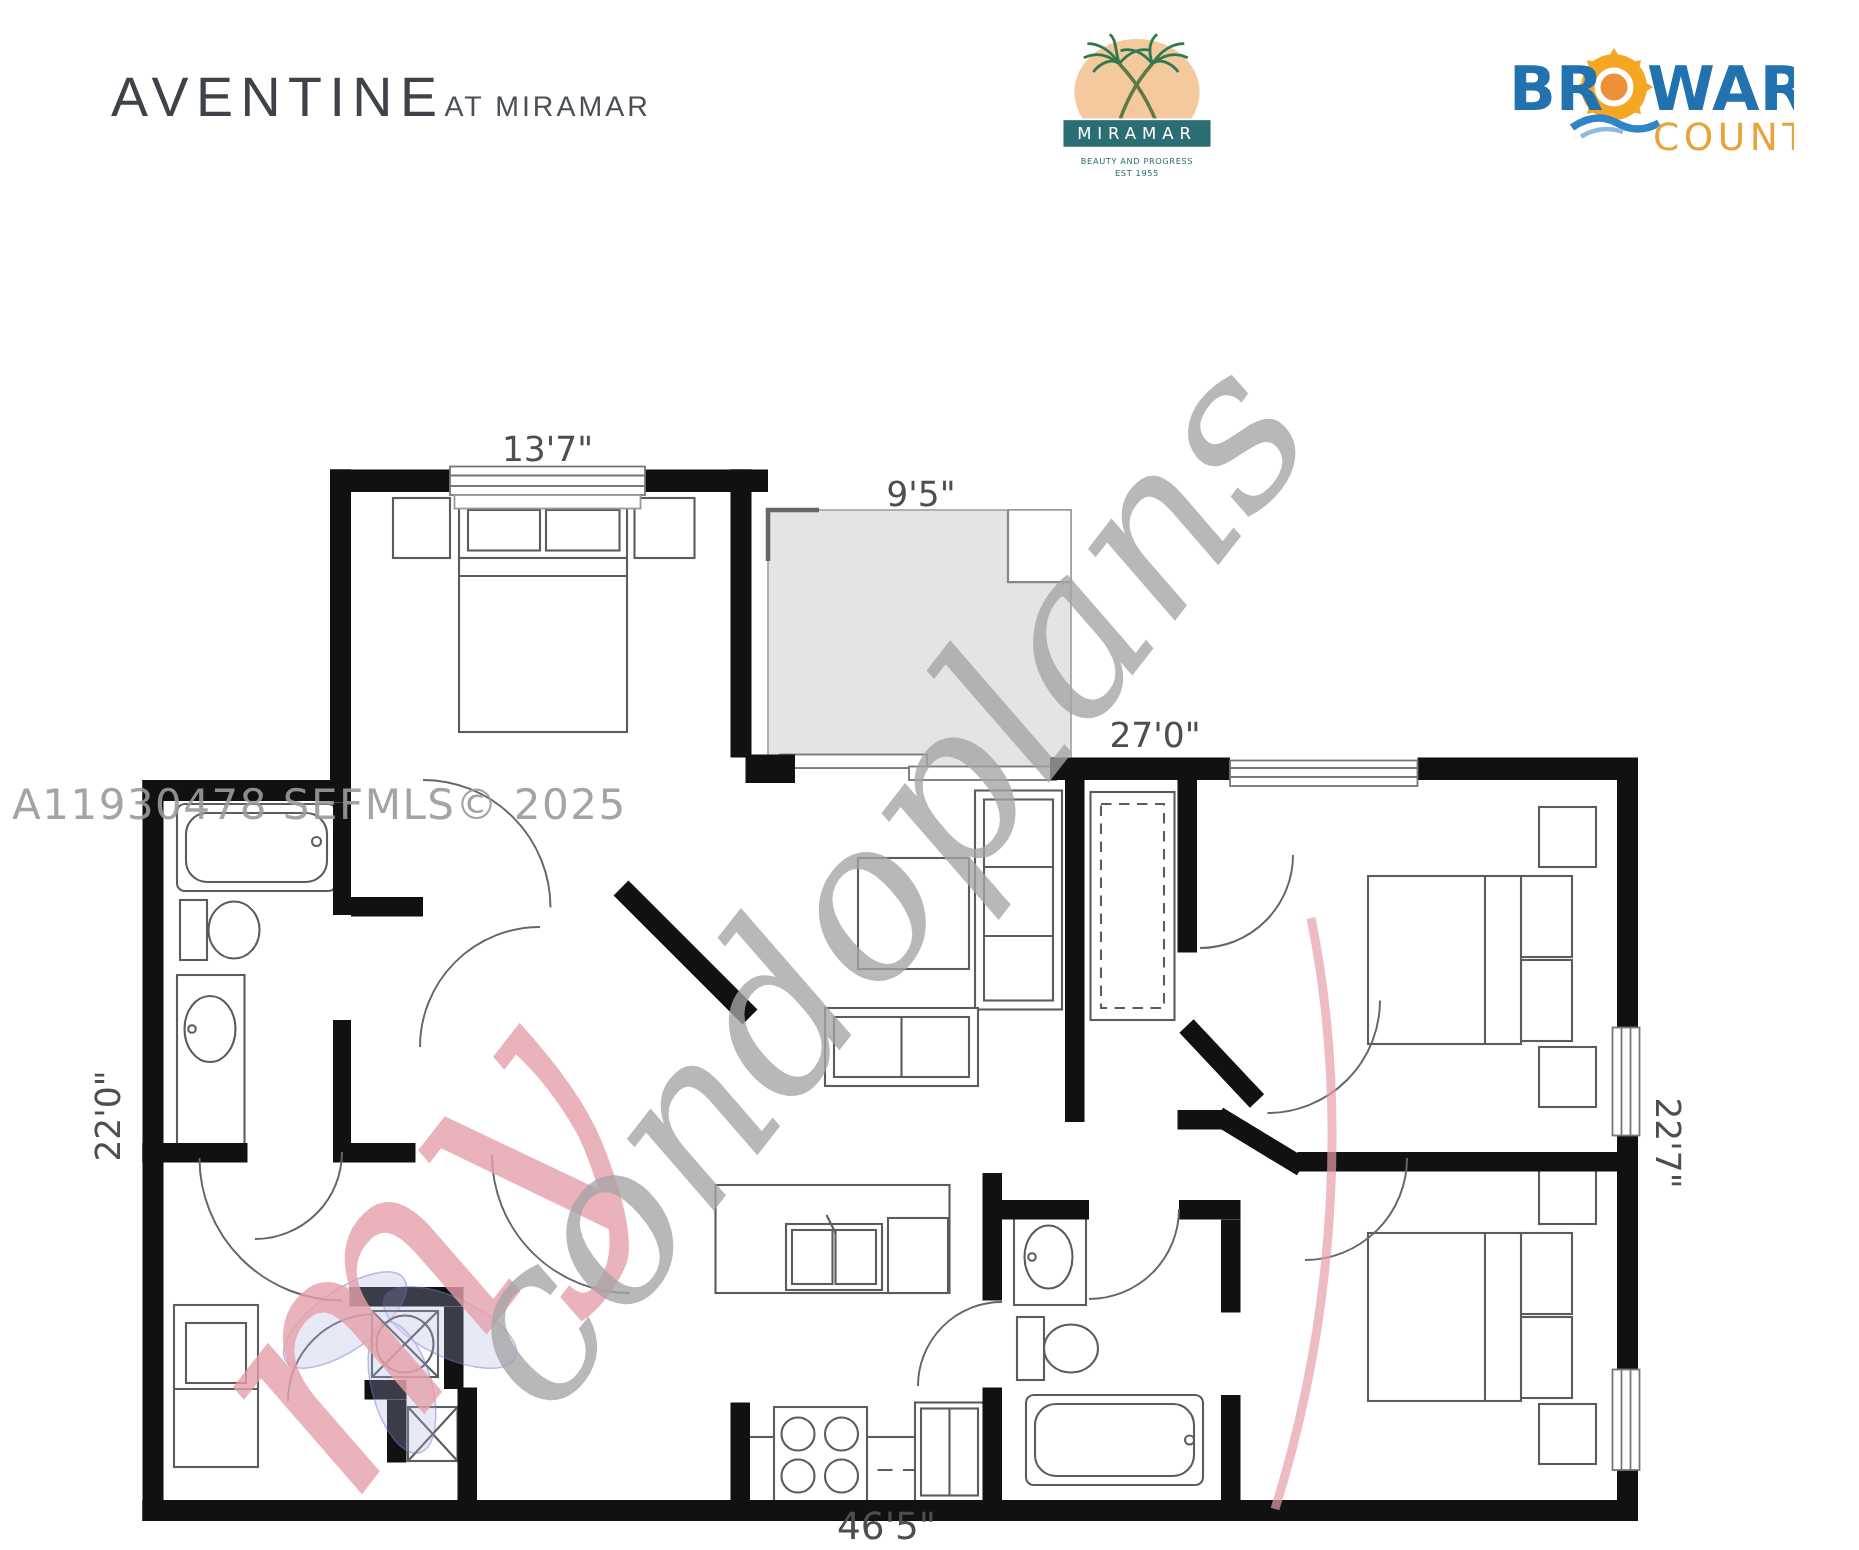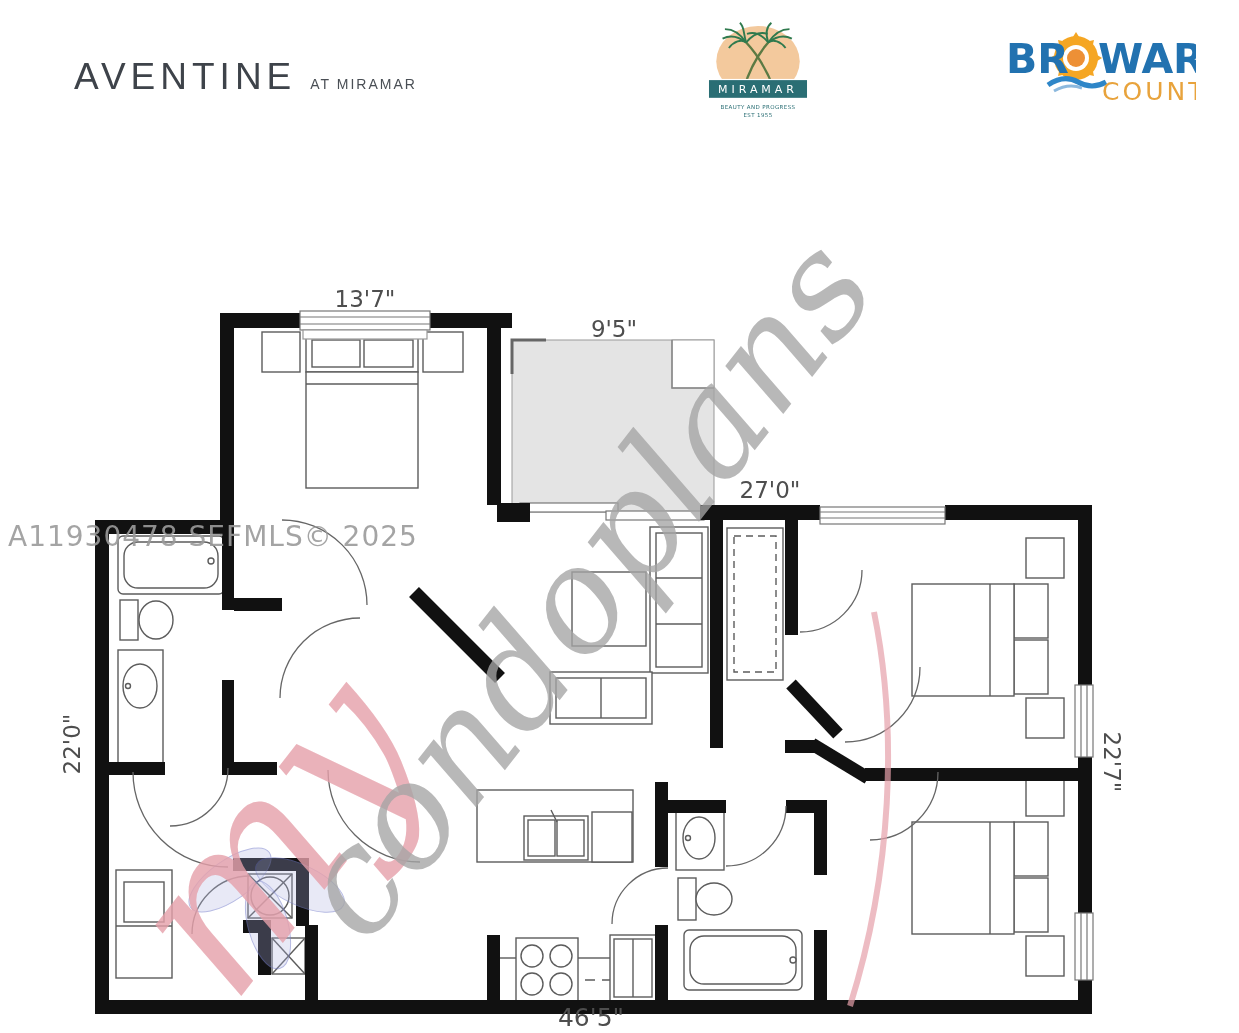--- a/index.html
+++ b/index.html
@@ -1,20 +1,20 @@
 <!DOCTYPE html>
 <html><head>
 <meta charset="utf-8">
 <style>
   html,body{margin:0;padding:0;background:#fff;}
   .page{position:relative;width:1239px;height:1033px;background:#ffffff;overflow:hidden;
         font-family:"Liberation Sans",sans-serif;}
-  .title-row{position:absolute;left:74px;top:56px;display:flex;align-items:baseline;white-space:nowrap;}
+  .title-row{position:absolute;left:74px;top:44px;display:flex;align-items:baseline;white-space:nowrap;}
   .title-main{font-size:37px;letter-spacing:5px;color:#3e434a;font-weight:400;}
-  .title-sub{font-size:14px;letter-spacing:2px;color:#4a4f55;margin-left:14px;font-weight:400;}
+  .title-sub{font-size:19px;letter-spacing:2px;color:#4a4f55;font-weight:400;}
   .logo-miramar{position:absolute;left:695px;top:6px;}
   .logo-broward{position:absolute;left:1006px;top:30px;}
   .plan{position:absolute;left:0;top:0;}
   svg text{font-family:"DejaVu Sans",sans-serif;}
   .script-wm{font-family:"DejaVu Serif",serif;font-style:italic;}
 </style>
 </head>
 <body>
 
 <div class="page">

